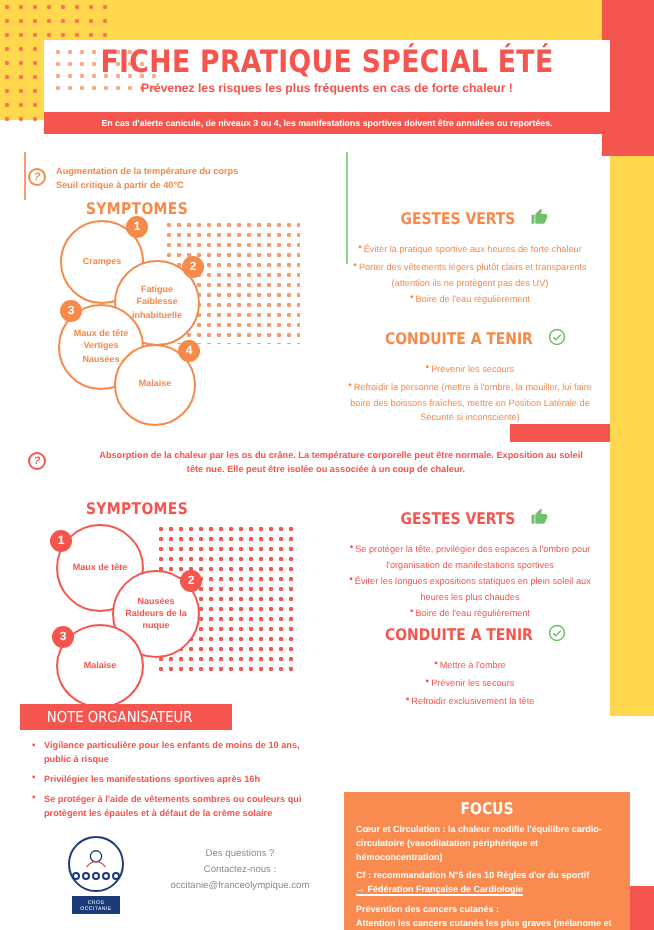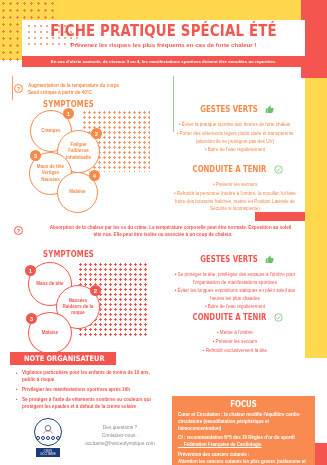--- a/index.html
+++ b/index.html
@@ -190,21 +190,21 @@
     border: 0;
   }
   .tab-note {
     position: absolute; left: 10px; top: 352px;
     width: 106px; height: 13px;
     background: #f4564f;
     color: #fff;
     display: flex; align-items: center;
     padding-left: 8px;
     font-family: "DejaVu Sans", sans-serif;
-    font-weight: bold; font-size: 7.6px;
+    font-weight: normal; font-size: 7.6px;
     transform-origin: left center;
   }
   .tab-note span { transform: scaleX(0.87); display: inline-block; }
   .note-list { position: absolute; left: 16px; top: 370px; width: 142px; }
   .note-li {
     font-size: 4.6px; line-height: 1.5; color: #f4564f;
     margin-bottom: 3px; padding-left: 6px; position: relative;
     font-weight: 600;
   }
   .note-li:before {

